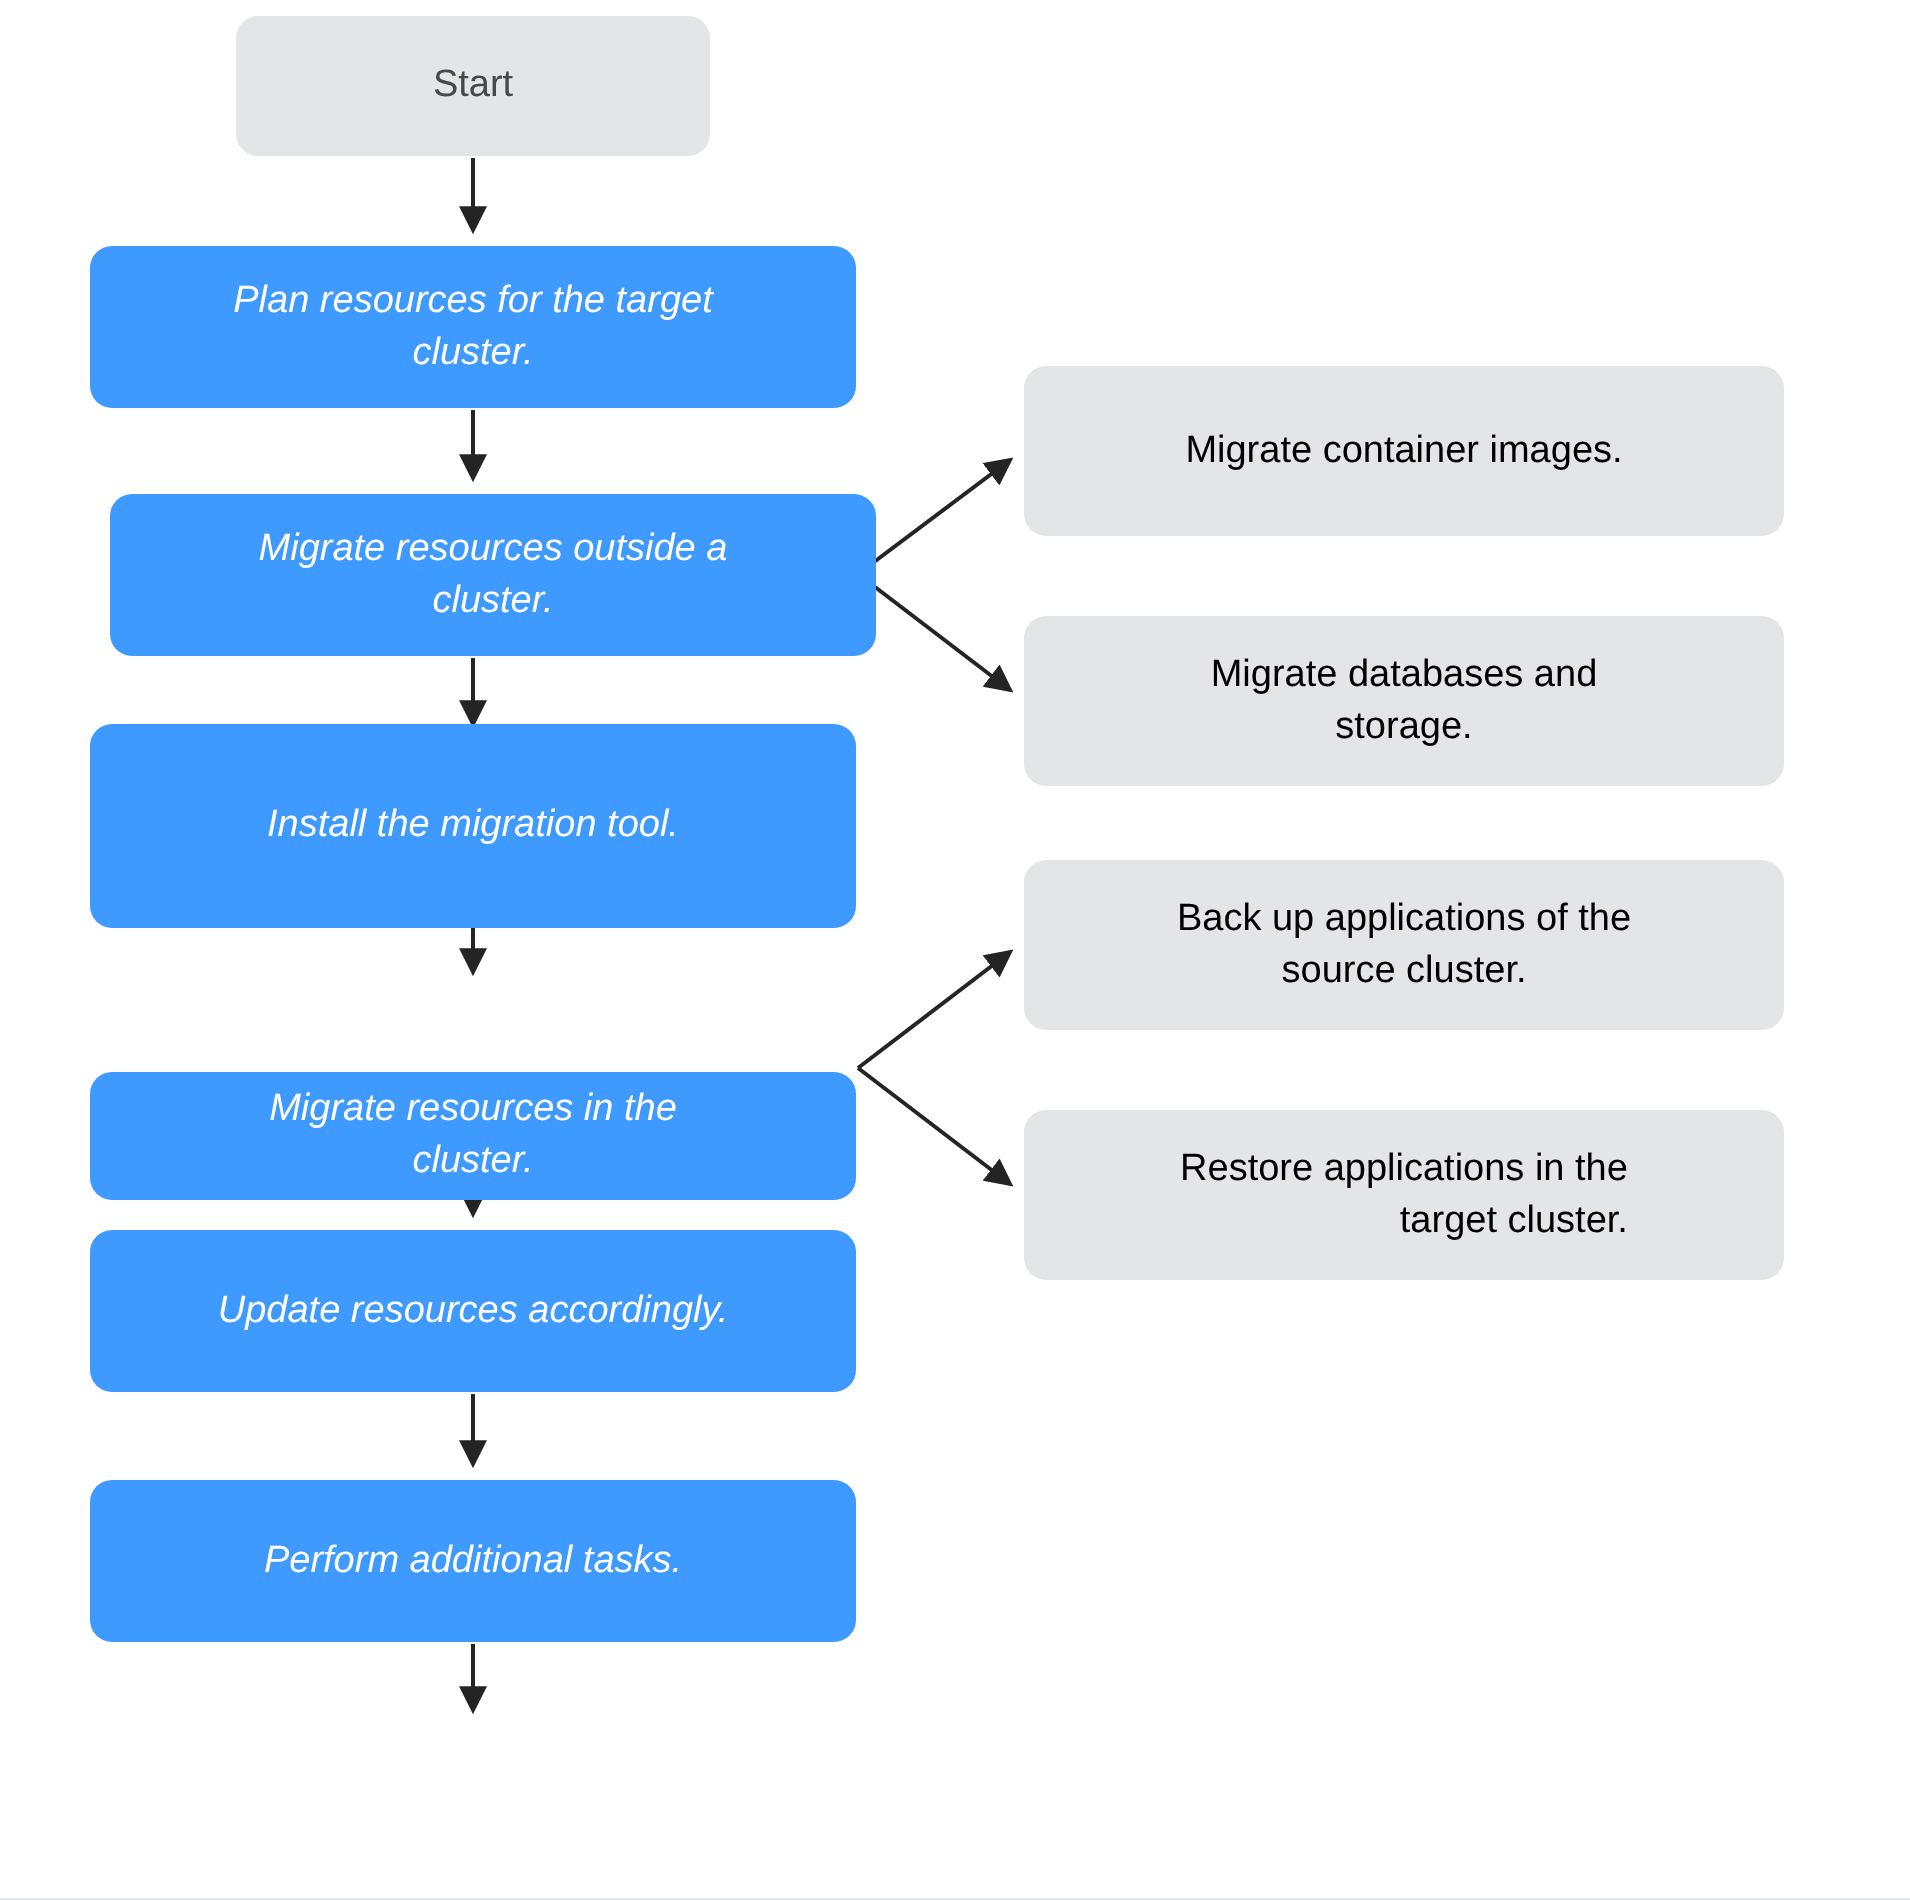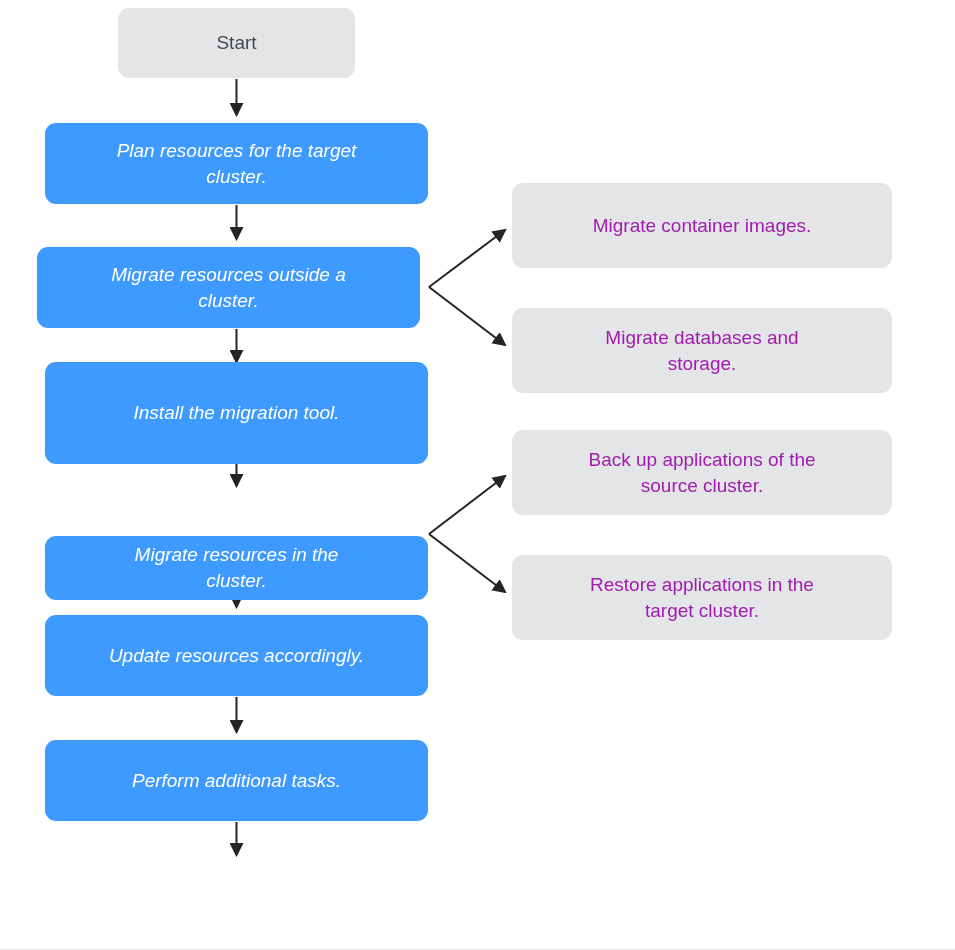--- a/index.html
+++ b/index.html
@@ -38,36 +38,36 @@
     background: #3E9AFE;
     color: #ffffff;
     font-style: italic;
   }
   .node.terminal {
     background: #E3E5E6;
     color: #45484D;
   }
   .node.side {
     background: #E3E5E6;
-    color: #a21caf;
+    color: #000000;
   }
   
   .n-start { left: 118px; top: 8px;   width: 237px; height: 70px; }
   .n-s1    { left: 45px;  top: 123px; width: 383px; height: 81px; }
-  .n-s2    { left: 37px;  top: 247px; width: 383px; height: 81px; }
+  .n-s2    { left: 55px;  top: 247px; width: 383px; height: 81px; }
   .n-s3    { left: 45px;  top: 362px; width: 383px; height: 102px; }
   .n-s4    { left: 45px;  top: 522px; width: 383px; height: 64px; margin-top: 14px; }
   .n-s5    { left: 45px;  top: 615px; width: 383px; height: 81px; }
   .n-s6    { left: 45px;  top: 740px; width: 383px; height: 81px; }
   .n-end   { left: 118px; top: 863px; width: 237px; height: 80px; }
   
   .n-b1    { left: 512px; top: 183px; width: 380px; height: 85px; }
   .n-b2    { left: 512px; top: 308px; width: 380px; height: 85px; }
   .n-b3    { left: 512px; top: 430px; width: 380px; height: 85px; }
-  .n-b4    { left: 512px; top: 555px; width: 380px; height: 85px; }
+  .n-b4    { left: 512px; top: 555px; width: 380px; height: 85px; text-align: right; }
 
   .page-edge {
     position: absolute;
     left: 0;
     right: 0;
     bottom: 0;
     height: 0;
     border-top: 1px solid #E4E7E9;
   }
 </style>

